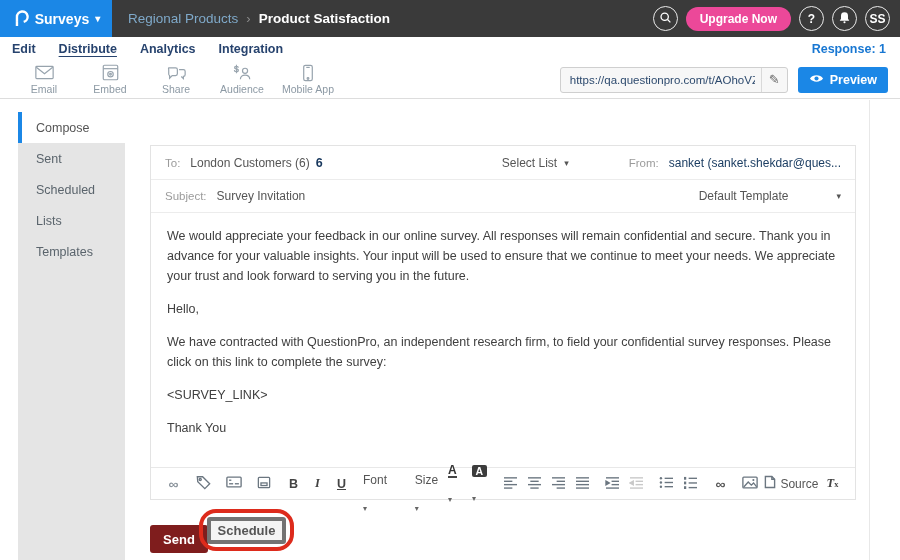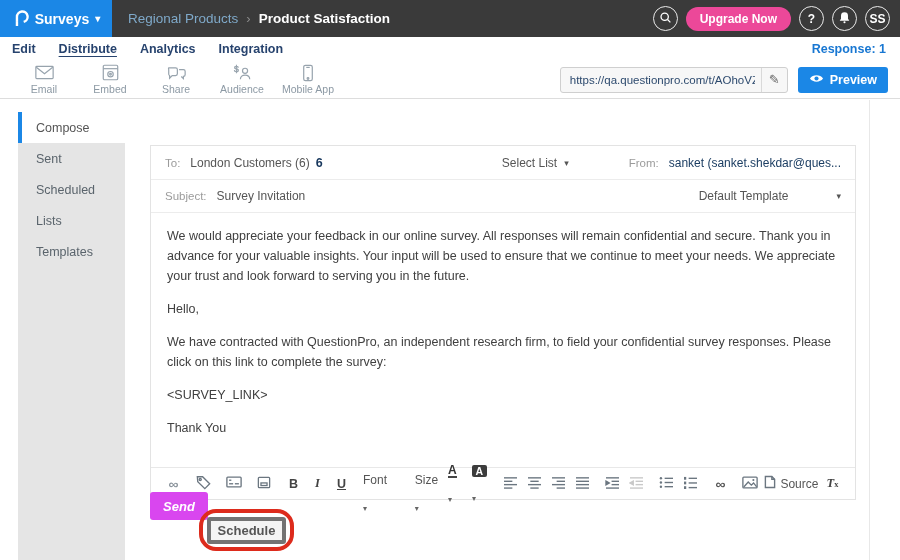--- a/index.html
+++ b/index.html
@@ -72,21 +72,21 @@
   .color-a { font-weight:700; color:#333; border-bottom:2px solid #444; line-height:1; }
   .bg-a { width:15px; height:15px; background:#3c3c3c; color:#fff; border-radius:2px; font-size:10.5px; font-weight:700; display:flex; align-items:center; justify-content:center; }
   .chain { font-weight:700; font-size:14px; color:#8b949c; }
   .chain.dark { color:#555; }
   .src-label { font-size:12px; color:#555; margin-left:4px; }
   .tb-tx { font-family:"Liberation Serif",serif; font-style:italic; font-weight:700; color:#444; }
   .tb-tx sub { font-size:8.5px; font-style:normal; }
   .gap-l { margin-left:6px; }
 
   
-  .send-btn { position:absolute; left:150px; top:492px; width:58px; height:28px; background:#d946ef; border:none; border-radius:3px; color:#fff; font-size:13px; font-weight:700; cursor:pointer; font-family:"Liberation Sans",sans-serif;font-style:italic; }
+  .send-btn { position:absolute; left:150px; top:525px; width:58px; height:28px; background:#7f1d1d; border:none; border-radius:3px; color:#fff; font-size:13px; font-weight:700; cursor:pointer; font-family:"Liberation Sans",sans-serif; }
   .sched-ring { position:absolute; left:199px; top:509px; width:95px; height:42px; border:4px solid #dd2b1c; border-radius:17px; display:flex; align-items:center; justify-content:center; }
   .sched-btn { width:79px; height:27px; background:#f4f4f4; border:4px solid #737373; border-radius:3px; color:#555; font-size:13px; font-weight:700; cursor:pointer; font-family:"Liberation Sans",sans-serif; }
 
   .right-divider { position:absolute; left:869px; top:100px; width:1px; height:460px; background:#e8e8e8; }
 </style>
 </head>
 <body>
 
 <div class="app">
 

